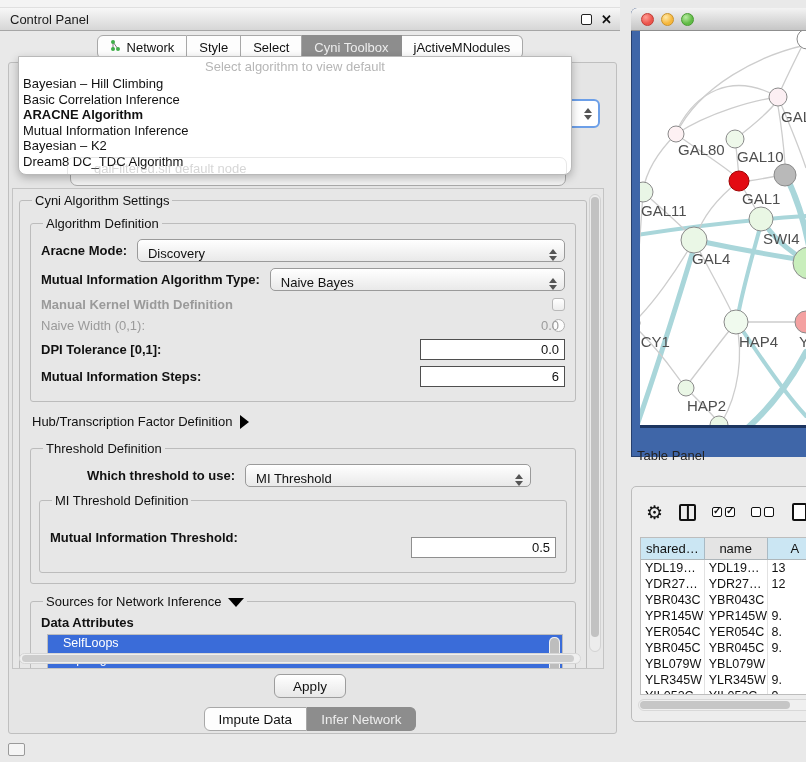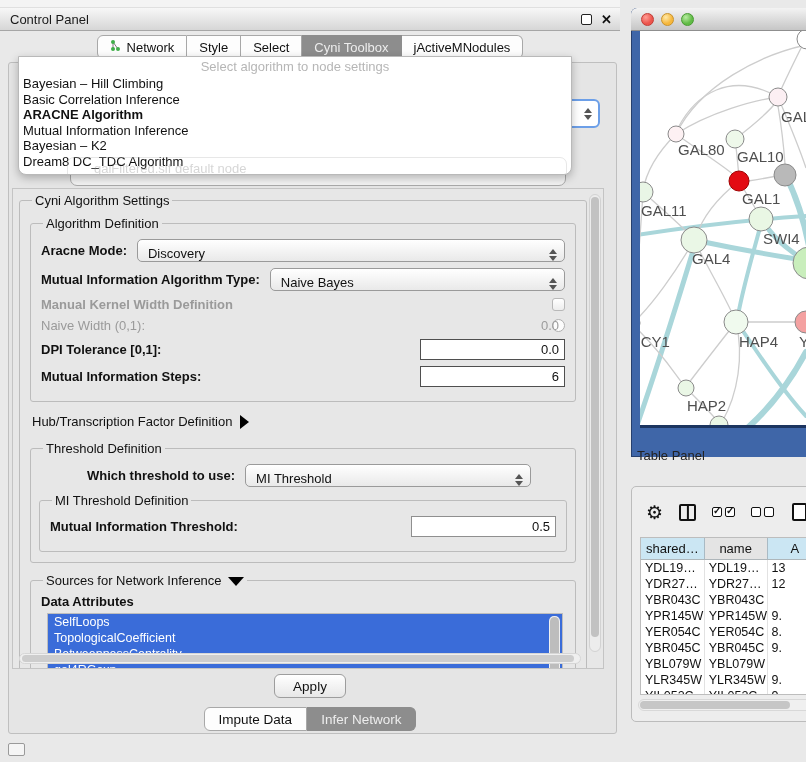--- a/index.html
+++ b/index.html
@@ -53,31 +53,31 @@
   .stepper { width:14px; display:flex; flex-direction:column; align-items:center; gap:2px; }
   .tri-up { width:0; height:0; border-left:4px solid transparent; border-right:4px solid transparent; border-bottom:5px solid #555; }
   .tri-dn { width:0; height:0; border-left:4px solid transparent; border-right:4px solid transparent; border-top:5px solid #555; }
 
   .cbx { width:13px; height:13px; margin-left:auto; border:1px solid #b8b8b8; border-radius:3px;
     background:linear-gradient(#ffffff,#ededed); cursor:pointer; }
 
   .field { width:145px; height:21px; margin-left:auto; background:#fff; border:1.5px solid #4f4f4f;
     font-size:13px; color:#111; display:flex; align-items:center; justify-content:flex-end; padding:0 5px; }
   .field.light { border:1px solid #b0b0b0; color:#9c9c9c; background:#fcfcfc; }
-  .field.mid { border:1px solid #8f8f8f; }
+  .field.mid { border:1px solid #8f8f8f;margin-top:21px; }
 
   .hub-row { display:flex; align-items:center; gap:8px; margin:12px 4px 10px 4px; font-size:13px; color:#111; cursor:pointer; }
   .tri-right { width:0; height:0; border-top:7px solid transparent; border-bottom:7px solid transparent; border-left:9px solid #000; }
   .tri-down-glyph { width:0; height:0; border-left:8px solid transparent; border-right:8px solid transparent; border-top:9px solid #000; display:inline-block; margin-left:6px; vertical-align:middle; }
 
   .thr-indent { margin-left:46px; }
 
   .attr-title { font-size:13px; font-weight:bold; color:#111; margin:4px 0 4px 2px; }
   .listbox { position:relative; margin:0 4px 2px 8px; height:70px; background:#fff; border:1px solid #bdbdbd; overflow:hidden; }
-  .attr-item { height:16px; line-height:16px; font-size:12.5px; padding-left:6px; color:#111; cursor:pointer; }
+  .attr-item { height:16px; line-height:16px; font-size:12.5px; padding-left:15px; color:#111; cursor:pointer; }
   .attr-item.sel { background:#3a6cd9; color:#fff; }
   .list-vscroll { position:absolute; right:2px; top:2px; width:11px; bottom:2px; border-radius:5px; background:#f0f0f0; }
   .list-vscroll .vthumb { position:absolute; left:1px; right:1px; top:1px; height:60px; background:#bdbdbd; border-radius:5px; }
 
   .vscroll { position:absolute; right:2px; top:5px; width:12px; height:458px; background:#ececec; border:1px solid #d2d2d2; border-radius:6px; }
   .vscroll .vthumb { position:absolute; left:1px; right:1px; top:2px; height:440px; background:#c2c2c2; border-radius:6px; }
   .hscroll { position:absolute; left:6px; right:22px; bottom:4px; height:11px; background:#efefef; border:1px solid #d6d6d6; border-radius:6px; }
   .hscroll .hthumb { position:absolute; top:1px; bottom:1px; left:2px; right:6px; background:#cdcdcd; border-radius:6px; }
 
   .apply { position:absolute; left:50%; transform:translateX(-50%); top:674px; width:72px; height:24px;
@@ -292,21 +292,21 @@
     </div>
 
     <button class="apply">Apply</button>
 
     <div class="bottom-tabs" id="bottomTabs">
         <div class="btab">Impute Data</div>
         <div class="btab selected">Infer Network</div>
       </div>
 
     <div class="popup">
-      <div class="popup-prompt">Select algorithm to node settings</div>
+      <div class="popup-prompt">Select algorithm to view default</div>
       <div id="popupItems">
           <div class="pi">Bayesian – Hill Climbing</div>
           <div class="pi">Basic Correlation Inference</div>
           <div class="pi bold">ARACNE Algorithm</div>
           <div class="pi">Mutual Information Inference</div>
           <div class="pi">Bayesian – K2</div>
           <div class="pi">Dream8 DC_TDC Algorithm</div>
         </div>
       <div class="ghost-combo">
         <span>galFiltered.sif default node</span>

